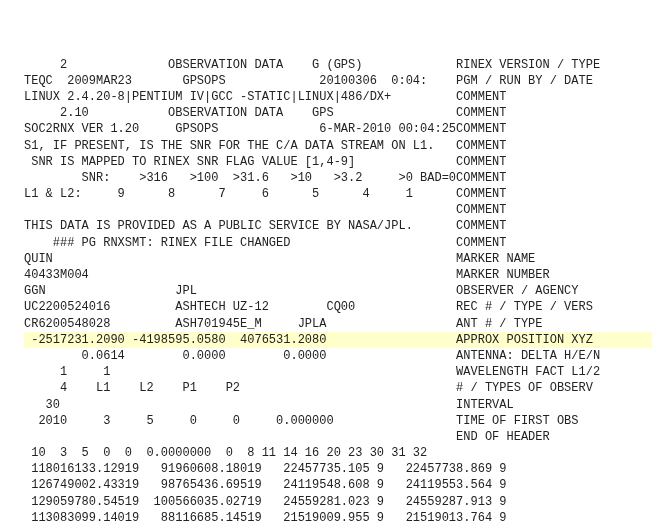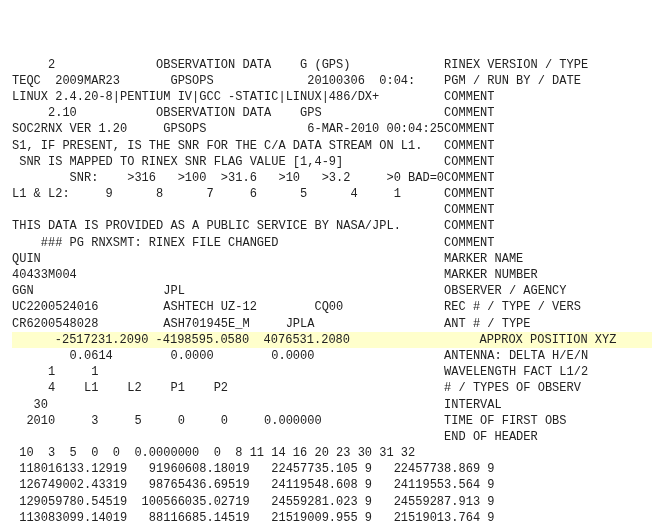--- a/index.html
+++ b/index.html
@@ -9,24 +9,24 @@
     font-size: 12px;
     line-height: 1.35;
     color: #222;
     background: #fff;
     white-space: pre;
     width: 664px;
     box-sizing: border-box;
   }
   .hl {
     background: #ffffcc;
-    text-align: center;
   }
   .line {
     display: block;
+    margin-left: 12px;
   }
 </style>
 </head>
 <body>
 
 
 <div id="content"><span class="line">     2              OBSERVATION DATA    G (GPS)             RINEX VERSION / TYPE</span><span class="line">TEQC  2009MAR23       GPSOPS             20100306  0:04:    PGM / RUN BY / DATE</span><span class="line">LINUX 2.4.20-8|PENTIUM IV|GCC -STATIC|LINUX|486/DX+         COMMENT</span><span class="line">     2.10           OBSERVATION DATA    GPS                 COMMENT</span><span class="line">SOC2RNX VER 1.20     GPSOPS              6-MAR-2010 00:04:25COMMENT</span><span class="line">S1, IF PRESENT, IS THE SNR FOR THE C/A DATA STREAM ON L1.   COMMENT</span><span class="line"> SNR IS MAPPED TO RINEX SNR FLAG VALUE [1,4-9]              COMMENT</span><span class="line">        SNR:    &gt;316   &gt;100  &gt;31.6   &gt;10   &gt;3.2     &gt;0 BAD=0COMMENT</span><span class="line">L1 &amp; L2:     9      8      7     6      5      4     1      COMMENT</span><span class="line">                                                            COMMENT</span><span class="line">THIS DATA IS PROVIDED AS A PUBLIC SERVICE BY NASA/JPL.      COMMENT</span><span class="line">    ### PG RNXSMT: RINEX FILE CHANGED                       COMMENT</span><span class="line">QUIN                                                        MARKER NAME</span><span class="line">40433M004                                                   MARKER NUMBER</span><span class="line">GGN                  JPL                                    OBSERVER / AGENCY</span><span class="line">UC2200524016         ASHTECH UZ-12        CQ00              REC # / TYPE / VERS</span><span class="line">CR6200548028         ASH701945E_M     JPLA                  ANT # / TYPE</span><span class="line hl"> -2517231.2090 -4198595.0580  4076531.2080                  APPROX POSITION XYZ</span><span class="line">        0.0614        0.0000        0.0000                  ANTENNA: DELTA H/E/N</span><span class="line">     1     1                                                WAVELENGTH FACT L1/2</span><span class="line">     4    L1    L2    P1    P2                              # / TYPES OF OBSERV</span><span class="line">   30                                                       INTERVAL</span><span class="line">  2010     3     5     0     0     0.000000                 TIME OF FIRST OBS</span><span class="line">                                                            END OF HEADER</span><span class="line"></span><span class="line"> 10  3  5  0  0  0.0000000  0  8 11 14 16 20 23 30 31 32</span><span class="line"> 118016133.12919   91960608.18019   22457735.105 9   22457738.869 9</span><span class="line"> 126749002.43319   98765436.69519   24119548.608 9   24119553.564 9</span><span class="line"> 129059780.54519  100566035.02719   24559281.023 9   24559287.913 9</span><span class="line"> 113083099.14019   88116685.14519   21519009.955 9   21519013.764 9</span></div>
 
 
 

